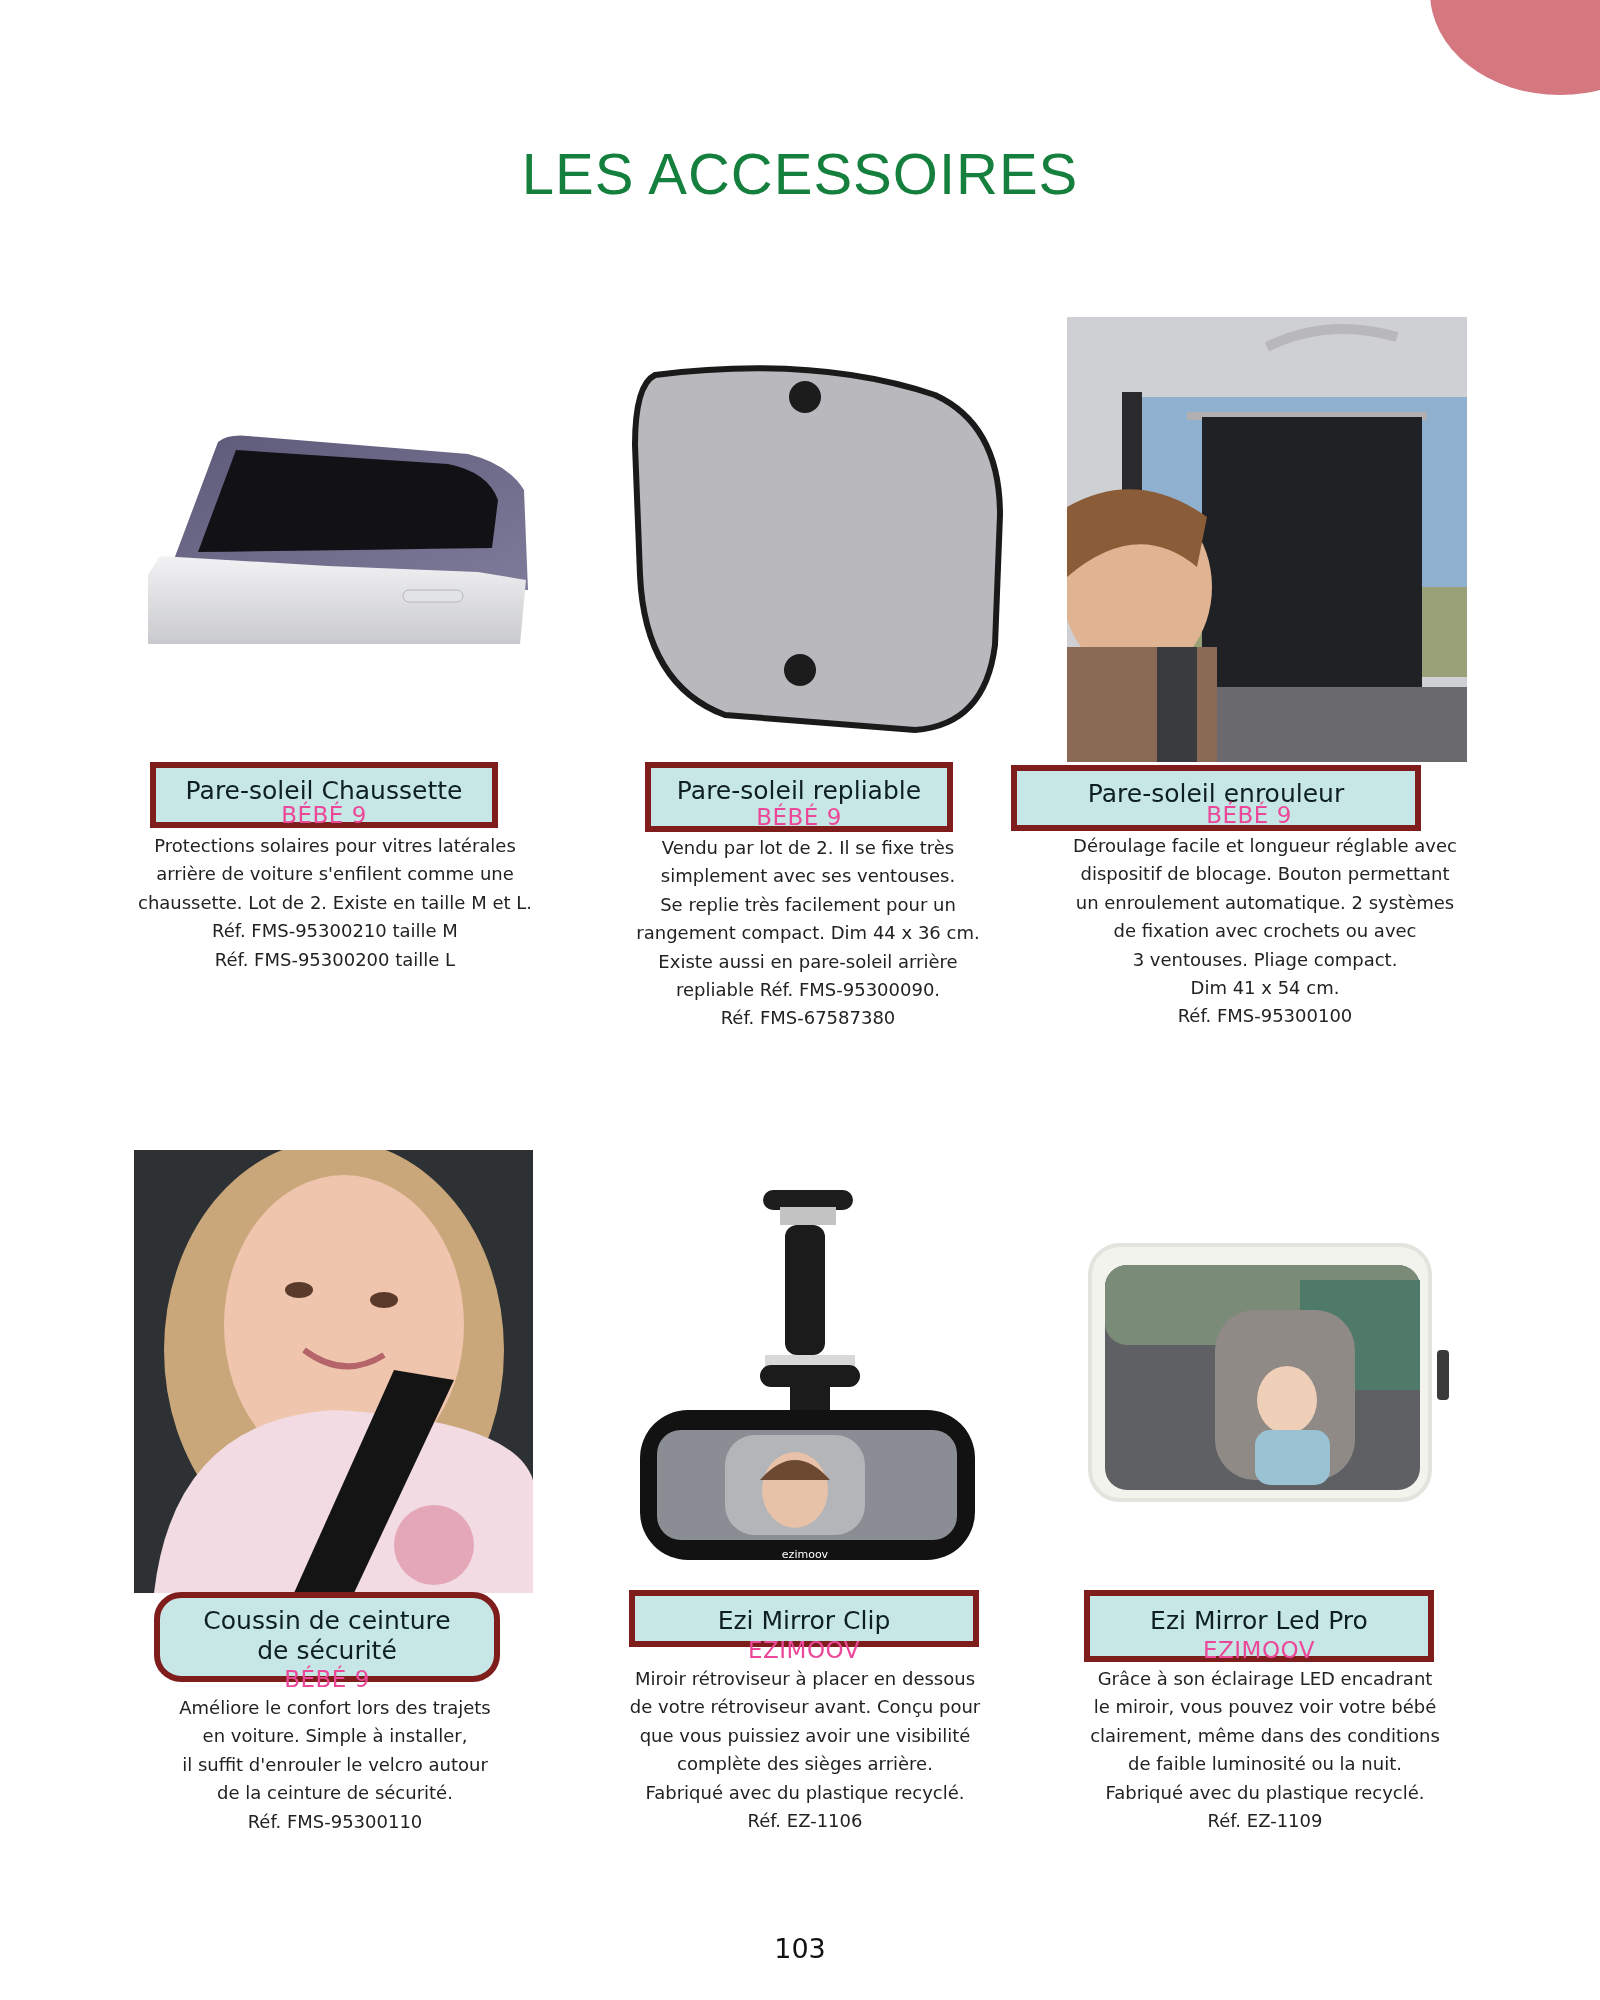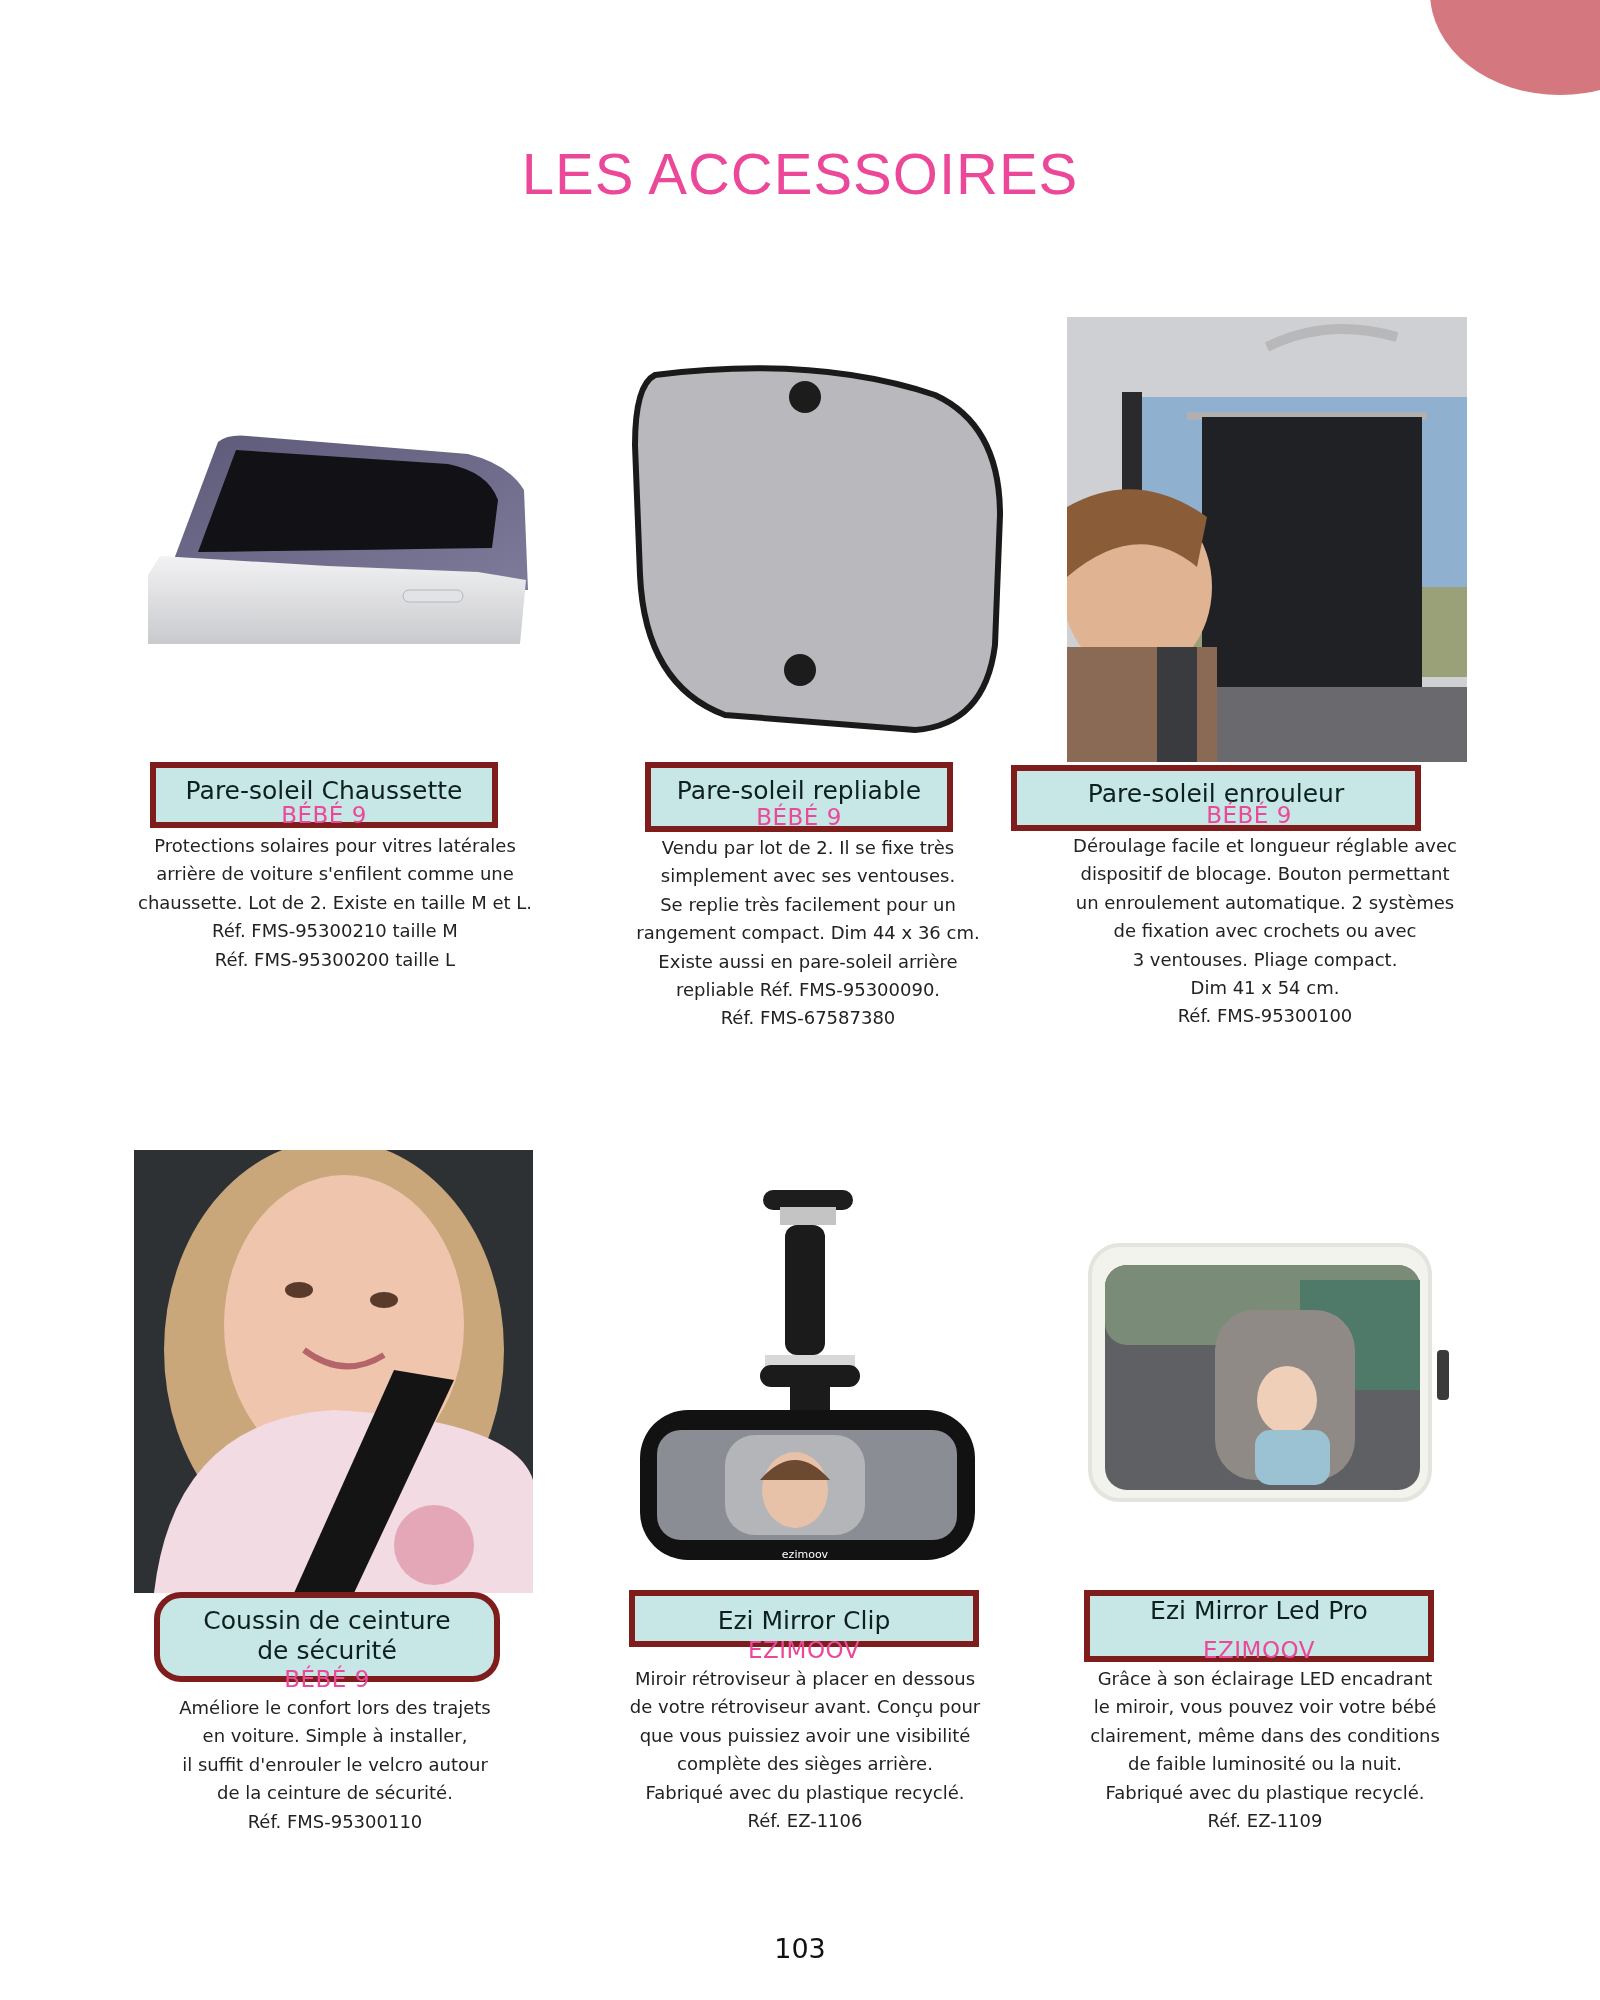--- a/index.html
+++ b/index.html
@@ -7,21 +7,21 @@
     body { position: relative; font-family: "DejaVu Sans", sans-serif; color: #1a1a1a; }
 
     .corner-blob {
       position: absolute; right: -90px; top: -110px;
       width: 260px; height: 205px; border-radius: 50%;
       background: #d4777f;
     }
     .page-title {
       position: absolute; left: 0; width: 1600px; top: 140px;
       text-align: center; font-size: 58px; font-weight: 500;
-      letter-spacing: 1px; color: #ec4899;
+      letter-spacing: 1px; color: #15803d;
       font-family: "Liberation Sans", sans-serif;
     }
 
     .product { position: absolute; }
     .img-box { position: absolute; overflow: hidden; }
     .label-box {
       position: absolute; background: #c7e7e6; border: 6px solid #7f1d1d;
       text-align: center;
     }
     .p-name {
@@ -204,21 +204,21 @@
       <rect x="20" y="25" width="315" height="225" rx="22" fill="#5e6064"></rect>
       <rect x="20" y="25" width="315" height="80" rx="22" fill="#7a8b78"></rect>
       <rect x="215" y="40" width="120" height="110" fill="#4f7a6a"></rect>
       <rect x="130" y="70" width="140" height="170" rx="40" fill="#8f8a85"></rect>
       <ellipse cx="202" cy="160" rx="30" ry="34" fill="#f0cfb8"></ellipse>
       <rect x="170" y="190" width="75" height="55" rx="15" fill="#9ac2d3"></rect>
       <rect x="352" y="110" width="12" height="50" rx="4" fill="#3a3a3a"></rect>
     </svg>
   </div>
   <div class="label-box" style="left:1084px; top:1590px; width:350px; height:72px;">
-    <span class="p-name" style="padding-top:0;">Ezi Mirror Led Pro</span>
+    <span class="p-name" style="padding-top:10px;">Ezi Mirror Led Pro</span>
   </div>
   <div class="p-brand" style="left:1084px; right:auto; width:350px; top:1637px;">EZIMOOV</div>
   <div class="p-desc" style="left:1065px; width:400px; top:1665px;">
     <span>Grâce à son éclairage LED encadrant</span>
     <span>le miroir, vous pouvez voir votre bébé</span>
     <span>clairement, même dans des conditions</span>
     <span>de faible luminosité ou la nuit.</span>
     <span>Fabriqué avec du plastique recyclé.</span>
     <span>Réf. EZ-1109</span>
   </div>

